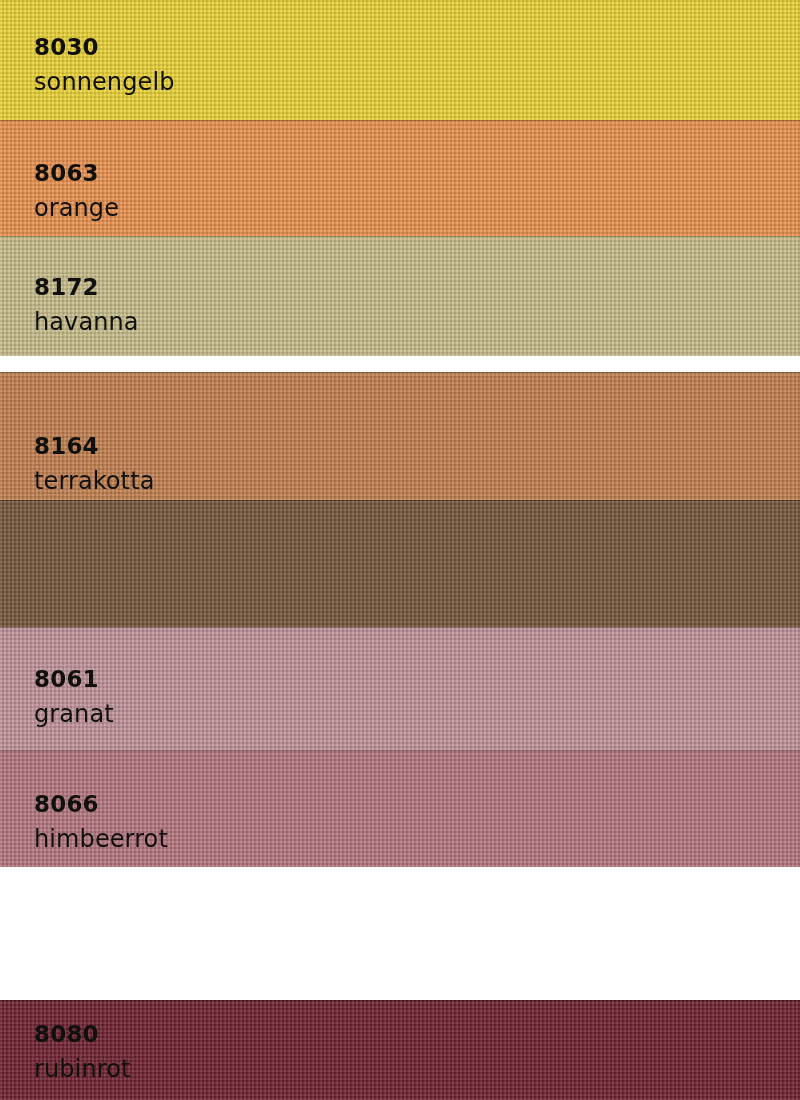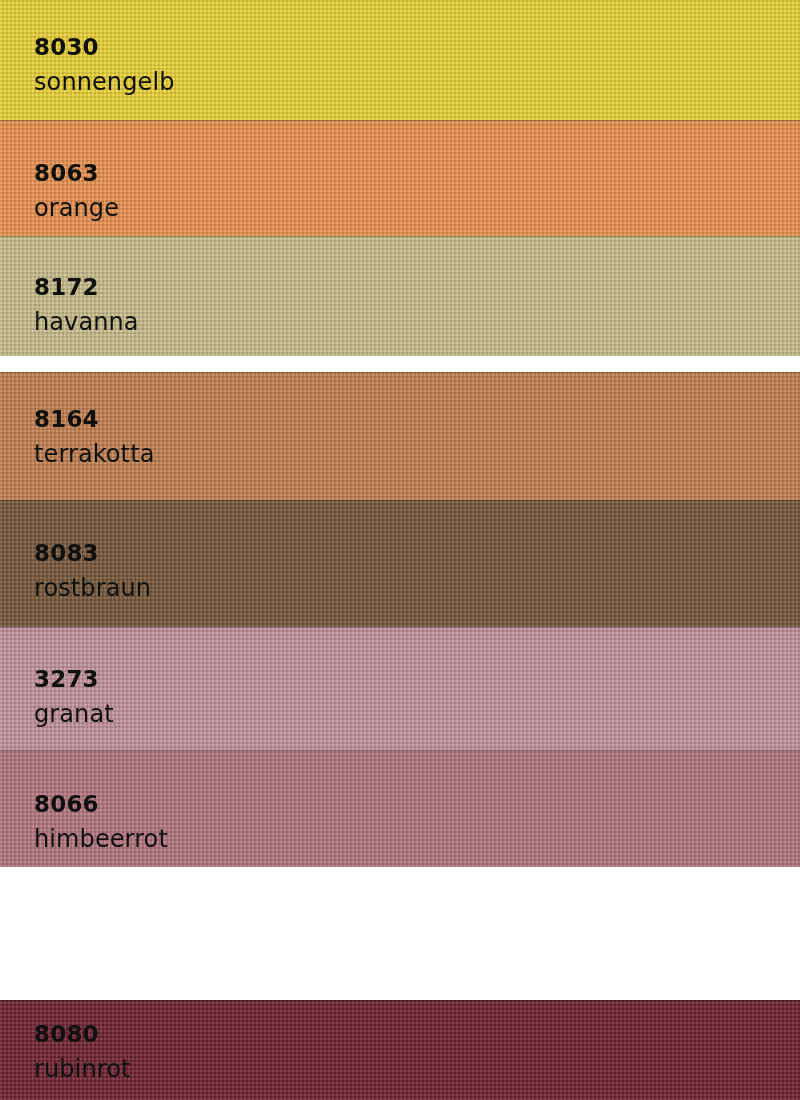--- a/index.html
+++ b/index.html
@@ -105,38 +105,34 @@
       <div class="weave"></div>
       <div class="edge-top"></div>
       <div class="label-block" style="top: 40px; color: rgb(16, 16, 14);">
         <span class="code">8172</span>
         <span class="name">havanna</span>
       </div>
     </div>
     <div class="swatch" style="position: absolute; left: 0px; top: 372px; height: 128px; background-color: rgb(194, 128, 80);">
       <div class="weave"></div>
       <div class="edge-top"></div>
-      <div class="label-block" style="top: 36px; color: rgb(16, 16, 14); border-radius: 26px;">
+      <div class="label-block" style="top: 63px; color: rgb(16, 16, 14); border-radius: 26px;">
         <span class="code">8164</span>
         <span class="name">terrakotta</span>
       </div>
     </div>
     <div class="swatch" style="position: absolute; left: 0px; top: 500px; height: 127px; background-color: rgb(118, 87, 60);">
       <div class="weave"></div>
       <div class="edge-top"></div>
-      <div class="label-block" style="top: 42px; color: rgb(16, 16, 14);">
-        <span class="code">8083</span>
-        <span class="name">rostbraun</span>
-      </div>
     </div>
     <div class="swatch" style="position: absolute; left: 0px; top: 627px; height: 123px; background-color: rgb(192, 147, 154);">
       <div class="weave"></div>
       <div class="edge-top"></div>
       <div class="label-block" style="top: 41px; color: rgb(16, 16, 14);">
-        <span class="code">3273</span>
+        <span class="code">8061</span>
         <span class="name">granat</span>
       </div>
     </div>
     <div class="swatch" style="position: absolute; left: 0px; top: 750px; height: 117px; background-color: rgb(179, 118, 127);">
       <div class="weave"></div>
       <div class="edge-top"></div>
       <div class="label-block" style="top: 43px; color: rgb(16, 16, 14);">
         <span class="code">8066</span>
         <span class="name">himbeerrot</span>
       </div>

